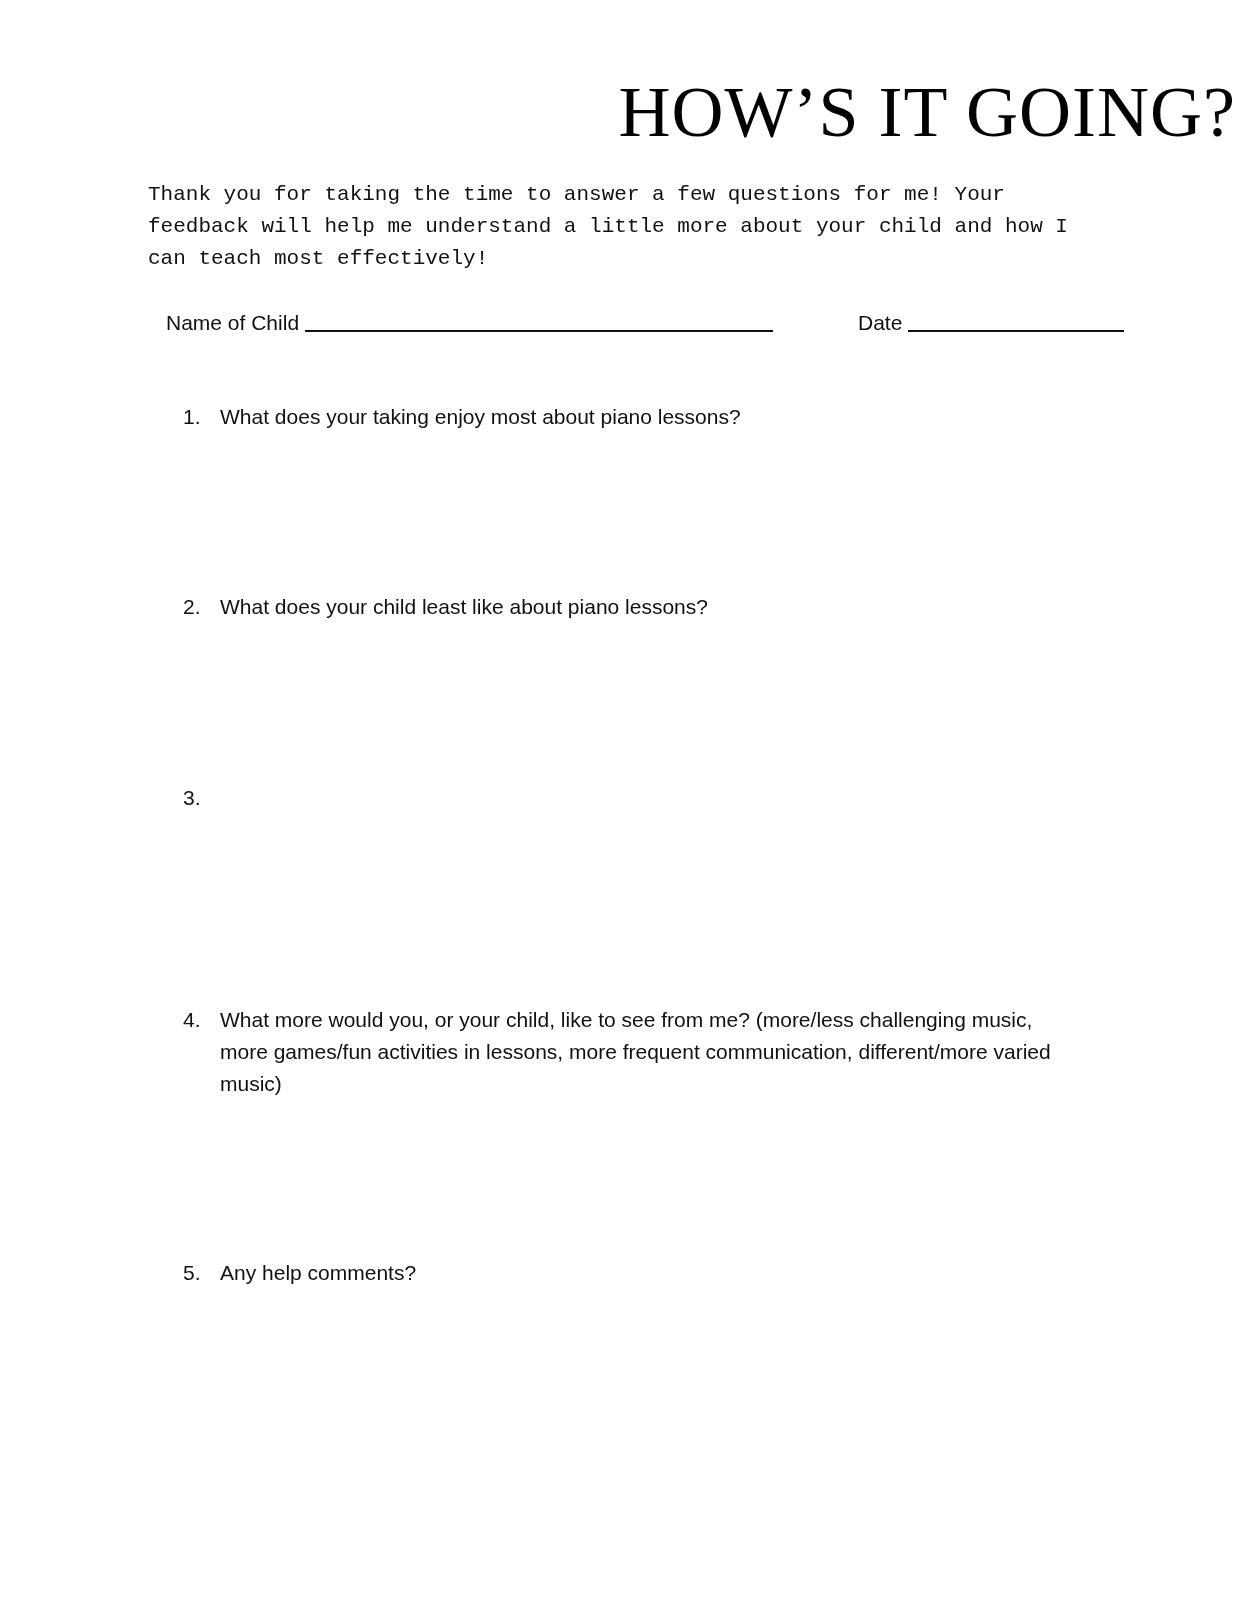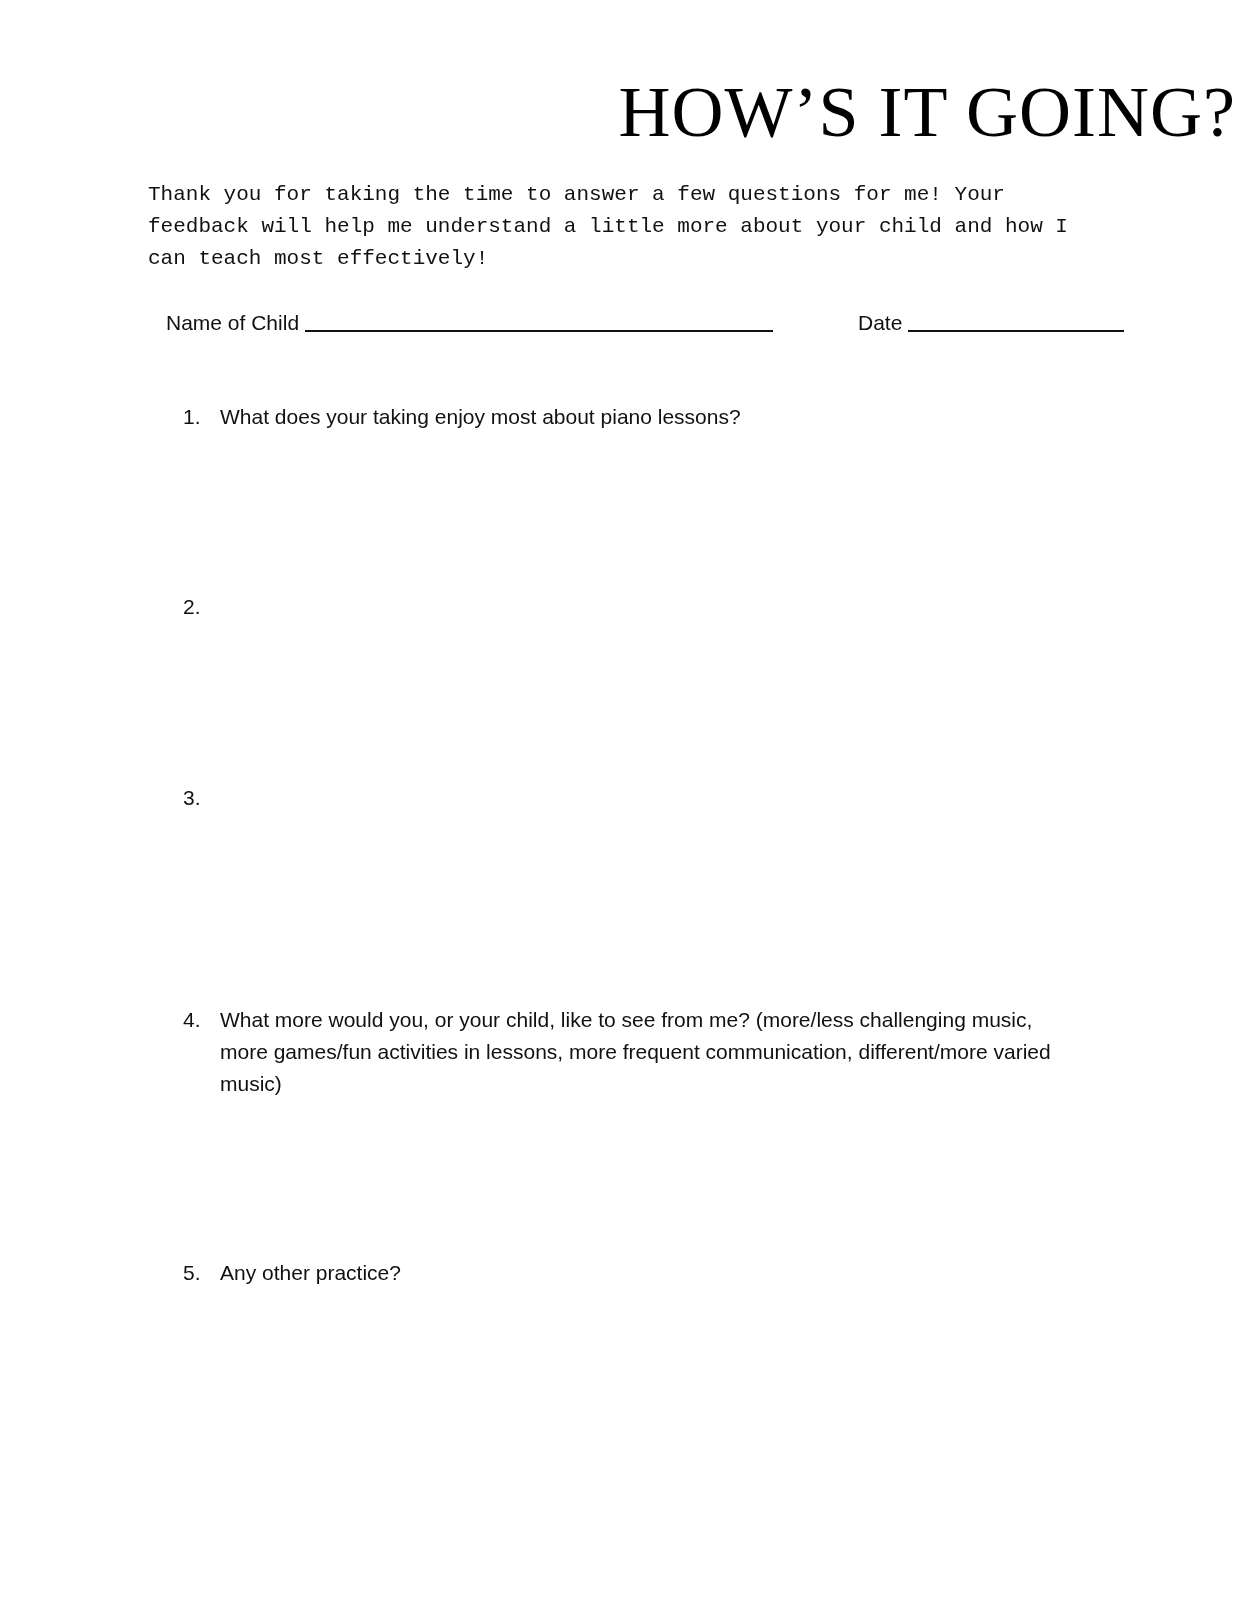--- a/index.html
+++ b/index.html
@@ -129,31 +129,32 @@
   </div>
 
   <ol class="questions">
     <li class="question q1">
       <span class="q-num">1.</span>
       <span class="q-text">What does your taking enjoy most about piano lessons?</span>
       <span class="answer-space"></span>
     </li>
     <li class="question q2">
       <span class="q-num">2.</span>
+      <span class="q-text">What does your child least like about piano lessons?</span>
       <span class="answer-space"></span>
     </li>
     <li class="question q3">
       <span class="q-num">3.</span>
       <span class="answer-space"></span>
     </li>
     <li class="question q4">
       <span class="q-num">4.</span>
       <span class="q-text">What more would you, or your child, like to see from me? (more/less challenging music, more games/fun activities in lessons, more frequent communication, different/more varied music)</span>
       <span class="answer-space"></span>
     </li>
     <li class="question q5">
       <span class="q-num">5.</span>
-      <span class="q-text">Any other practice?</span>
+      <span class="q-text">Any help comments?</span>
       <span class="answer-space"></span>
     </li>
   </ol>
 
 </div>
 
 </body></html>

